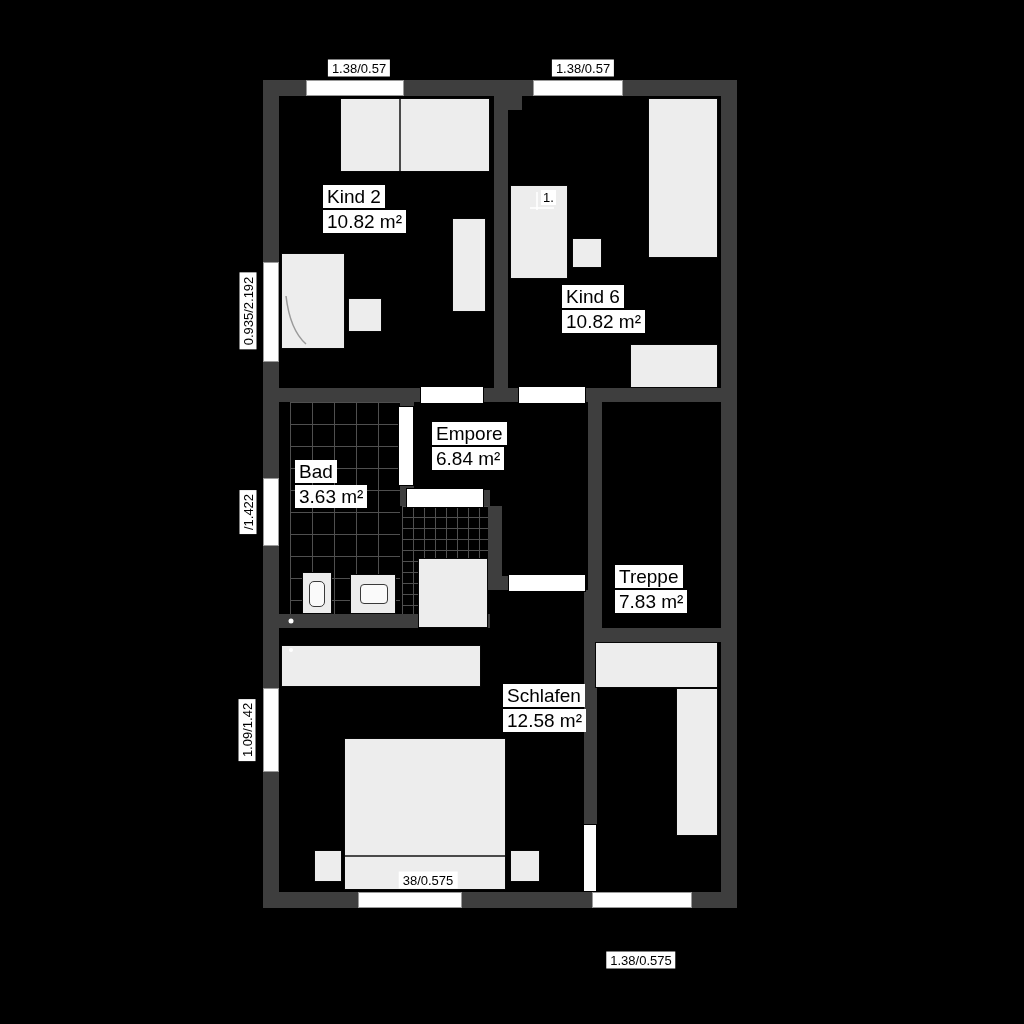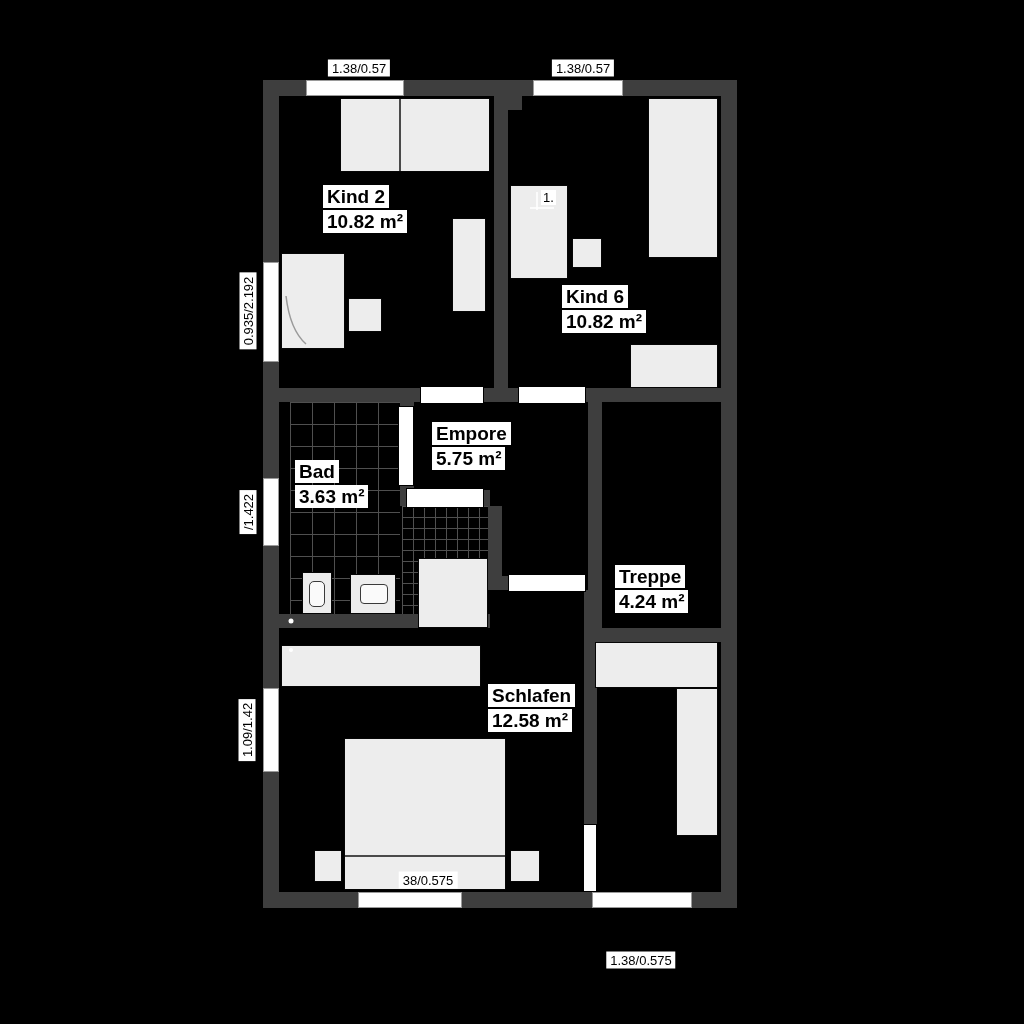--- a/index.html
+++ b/index.html
@@ -14,21 +14,21 @@
   .furn{position:absolute;background:var(--furniture,#ededed);border:1px solid #060606;box-sizing:border-box;}
   .inner{position:absolute;border:1.5px solid #3a3a3a;background:#fafafa;box-sizing:border-box;}
   .divline{position:absolute;background:#4a4a4a;}
   .tiles{
     position:absolute;background-color:#000;
     background-image:linear-gradient(var(--tile-line,#4f4f4f) 1px, transparent 1px),
                      linear-gradient(90deg, var(--tile-line,#4f4f4f) 1px, transparent 1px);
   }
   .t1{background-size:22px 22px;}
   .t2{background-size:11px 11px;}
-  .lbl{position:absolute;color:var(--label-text,#000);font-size:19px;line-height:1;font-weight:bold;}
+  .lbl{position:absolute;color:var(--label-text,#000);font-size:19px;line-height:1;}
   .lbl .line{background:var(--label-bg,#fff);padding:2px 4px;width:fit-content;margin-bottom:2px;white-space:nowrap;}
   .dim{
     position:absolute;background:var(--label-bg,#fff);color:var(--label-text,#000);
     font-size:13px;padding:1px 4px;white-space:nowrap;transform:translate(-50%,-50%);
   }
   .dim.rot{transform:translate(-50%,-50%) rotate(-90deg);}
   .ann{position:absolute;background:var(--label-bg,#fff);color:var(--label-text,#000);font-size:13px;padding:0 2px;}
   .overlay{position:absolute;left:0;top:0;pointer-events:none;}
 </style>
 </head>
@@ -114,31 +114,31 @@
   <div class="lbl" style="left:323px;top:185px">
     <div class="line">Kind 2</div>
     <div class="line">10.82 m²</div>
   </div>
   <div class="lbl" style="left:562px;top:285px">
     <div class="line">Kind 6</div>
     <div class="line">10.82 m²</div>
   </div>
   <div class="lbl" style="left:432px;top:422px">
     <div class="line">Empore</div>
-    <div class="line">5.75 m²</div>
+    <div class="line">6.84 m²</div>
   </div>
   <div class="lbl" style="left:295px;top:460px">
     <div class="line">Bad</div>
     <div class="line">3.63 m²</div>
   </div>
   <div class="lbl" style="left:615px;top:565px">
     <div class="line">Treppe</div>
-    <div class="line">4.24 m²</div>
+    <div class="line">7.83 m²</div>
   </div>
-  <div class="lbl" style="left:488px;top:684px">
+  <div class="lbl" style="left:503px;top:684px">
     <div class="line">Schlafen</div>
     <div class="line">12.58 m²</div>
   </div>
 
   <div class="dim" style="left:359px;top:68px">1.38/0.57</div>
   <div class="dim" style="left:583px;top:68px">1.38/0.57</div>
   <div class="dim rot" style="left:248px;top:311px">0.935/2.192</div>
   <div class="dim rot" style="left:248px;top:512px">/1.422</div>
   <div class="dim rot" style="left:247px;top:730px">1.09/1.42</div>
   <div class="dim" style="left:428px;top:880px">38/0.575</div>

